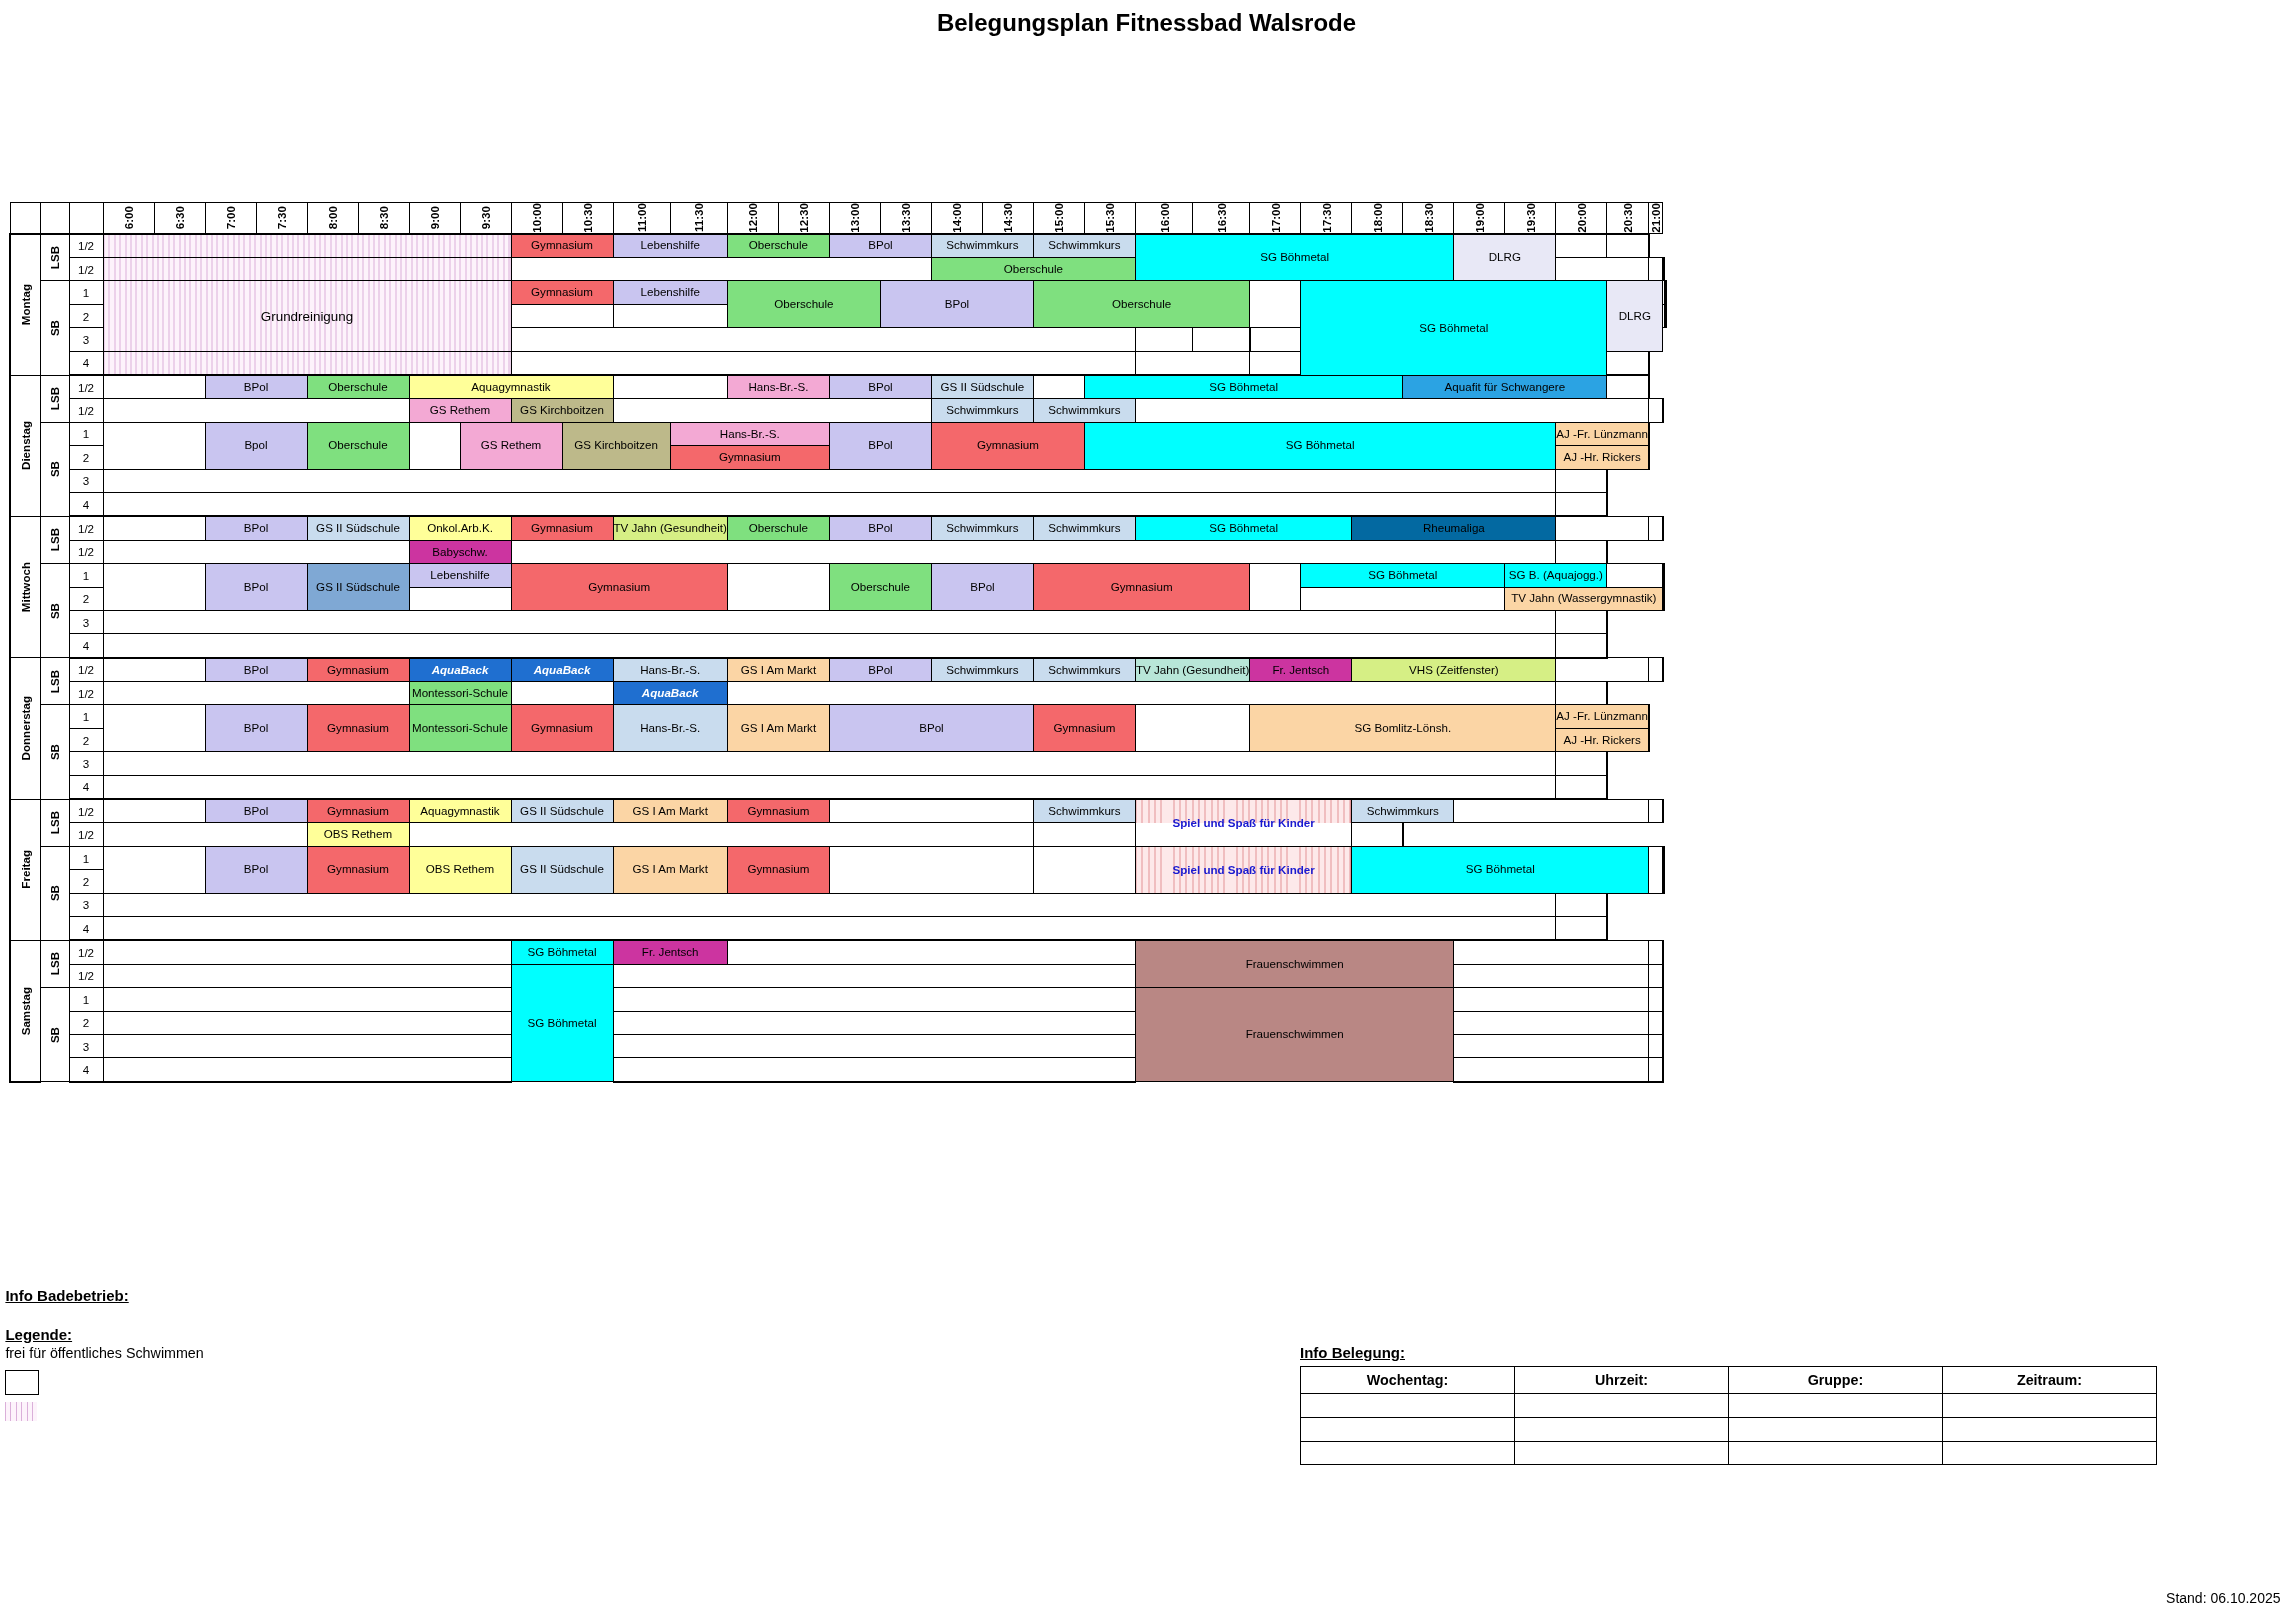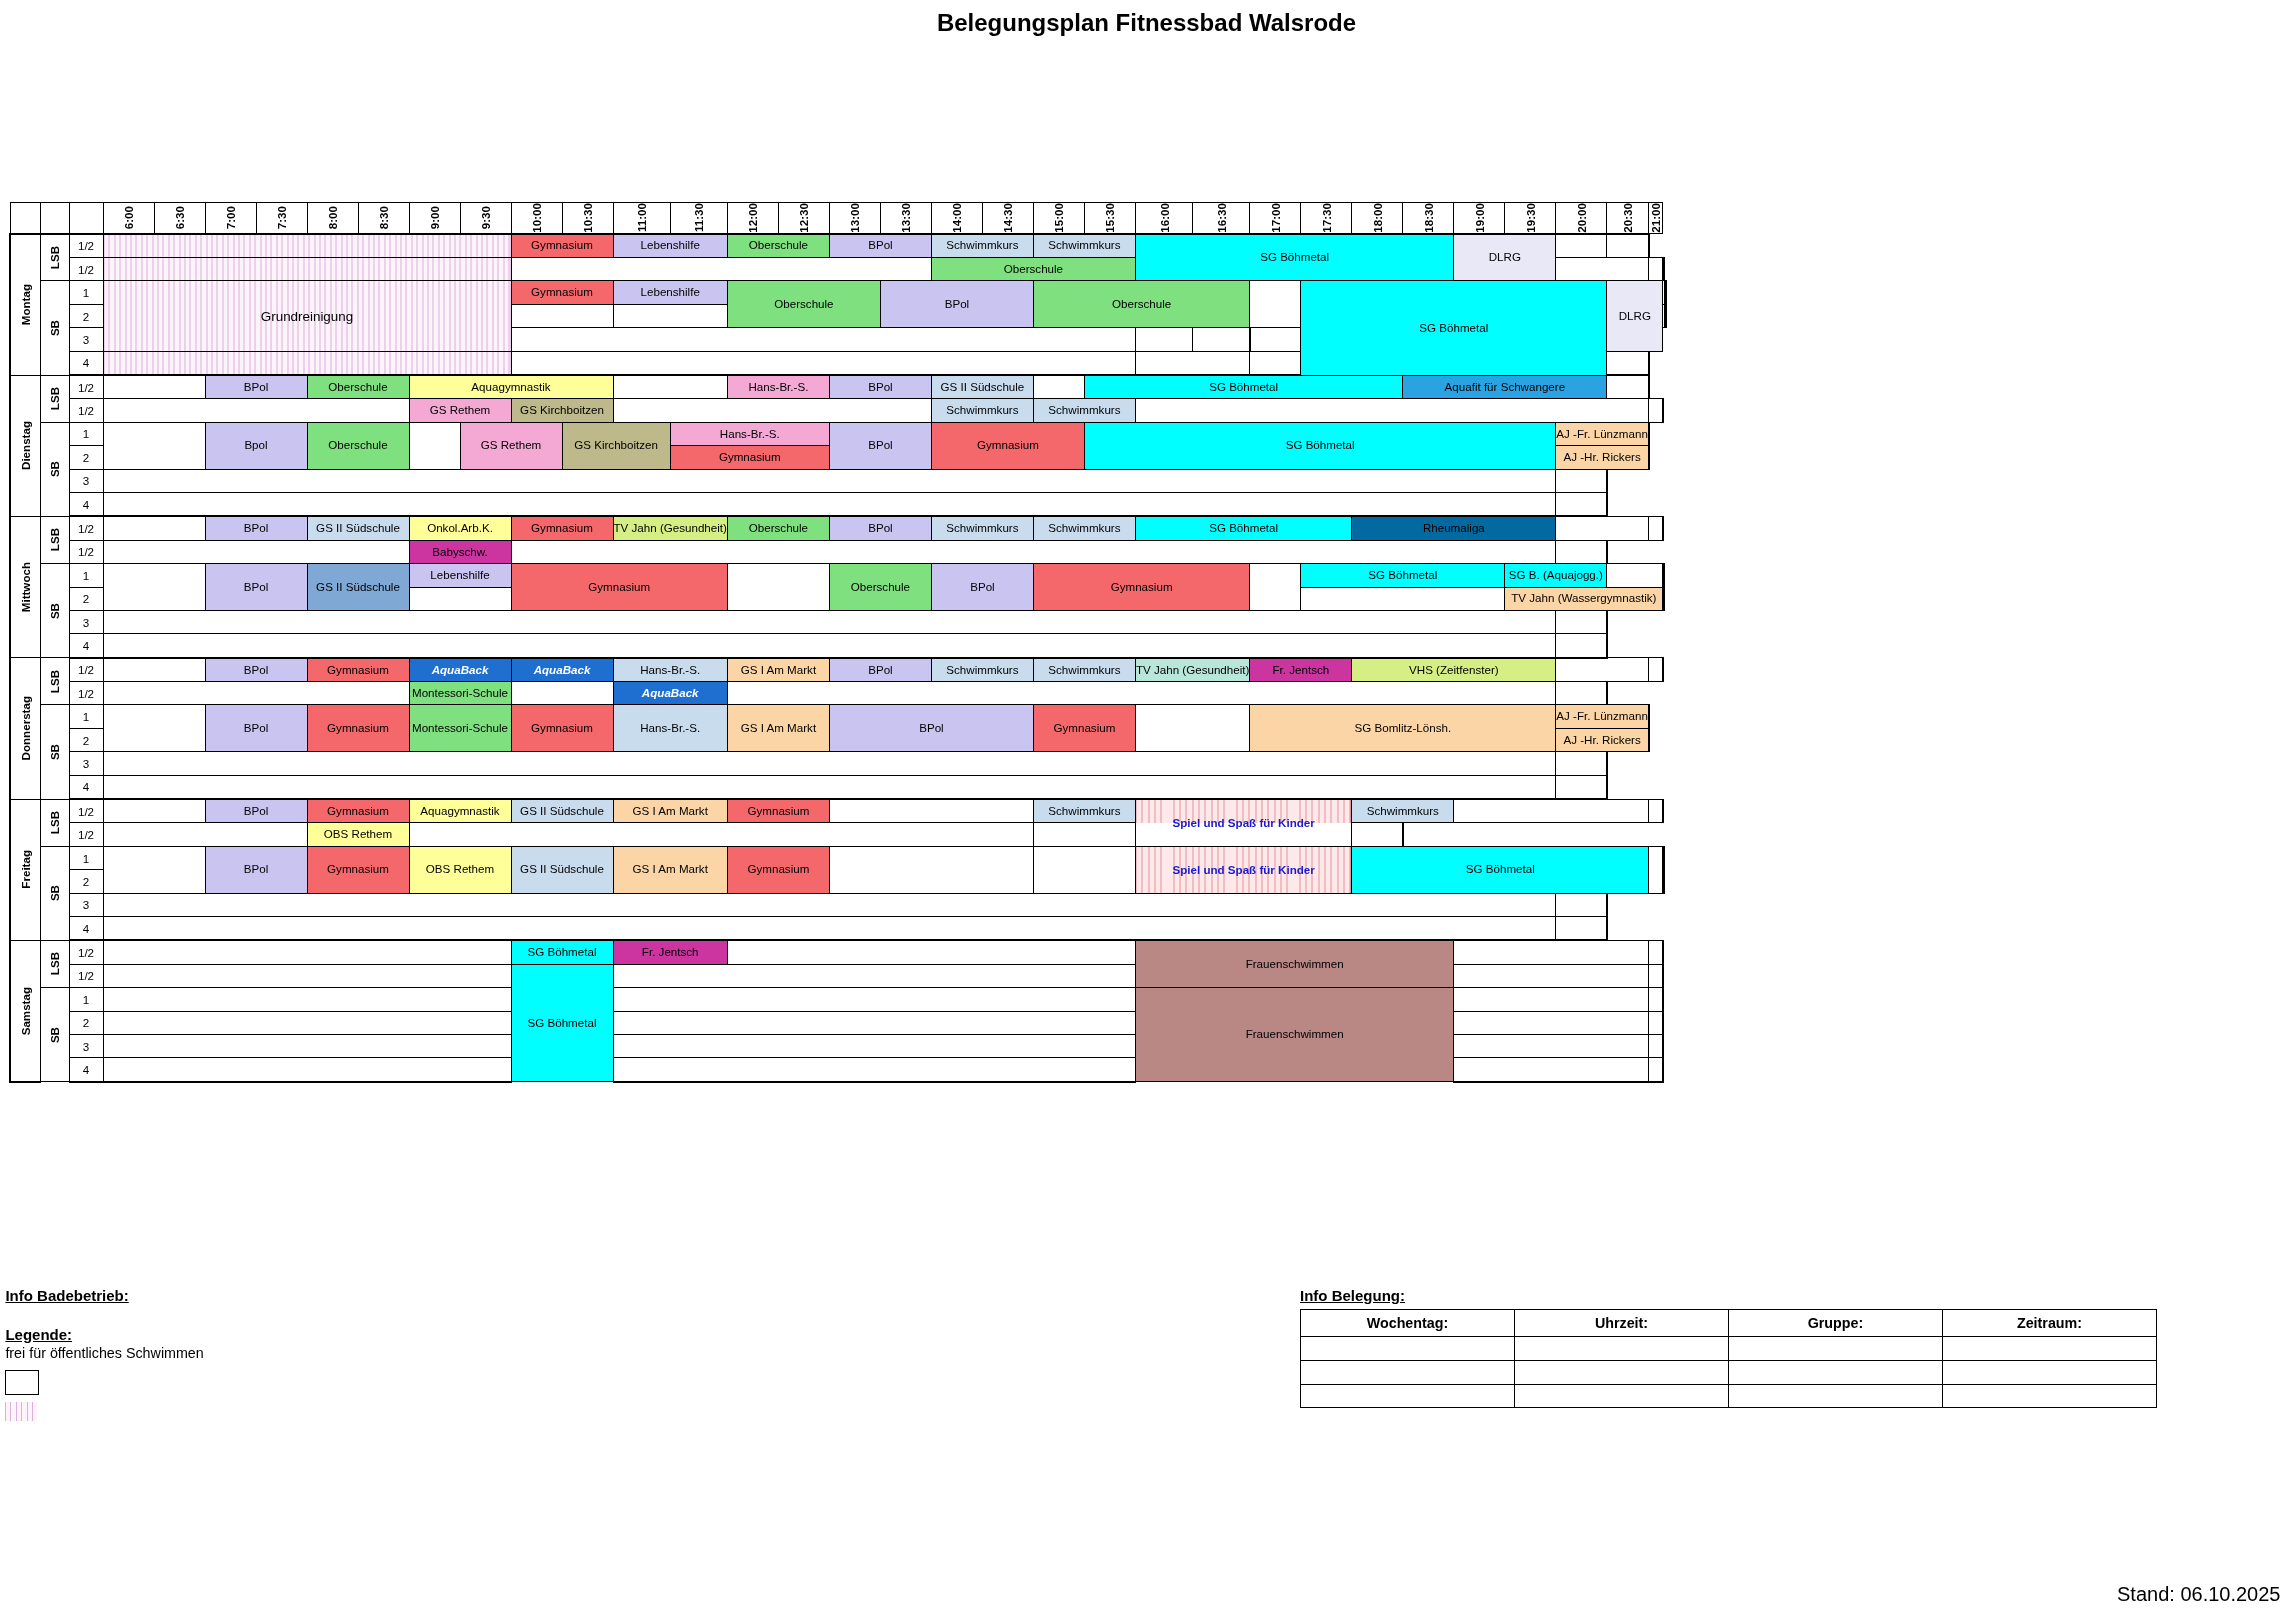--- a/index.html
+++ b/index.html
@@ -92,23 +92,23 @@
   .xsmall{font-size:9px;}
   .ital{font-style:italic;font-weight:bold;}
 
   
   .footer{position:absolute;left:5.4px;top:1287px;width:2282px;}
   .f-h{font-size:15px;font-weight:bold;text-decoration:underline;}
   .f-red{font-size:15px;font-weight:bold;color:#d40000;margin-top:4.5px;}
   .f-txt{font-size:14.3px;margin-top:2.7px;}
   .legbox{width:32px;height:22.4px;border:0.9px solid #000;background:#fff;margin-top:9px;}
   .leghatch{width:32px;height:19.7px;margin-top:7.2px;}
-  .stand{position:absolute;right:12.5px;bottom:10.7px;font-size:20px;}
-
-  .infobel{position:absolute;left:1300px;top:1287px;width:860px;}
+  .stand{position:absolute;right:12.5px;bottom:10.7px;font-size:14px;}
+
+  .infobel{position:absolute;left:1300px;top:1344px;width:860px;}
   .infobel .ib-h{font-size:15px;font-weight:bold;text-decoration:underline;margin-bottom:5.4px;}
   table.ibt{border-collapse:collapse;width:856px;table-layout:fixed;}
   table.ibt td,table.ibt th{border:0.9px solid #000;height:20.6px;font-size:13.4px;text-align:center;}
   table.ibt th{font-weight:bold;font-size:14.3px;height:24px;}
 </style>
 </head>
 <body>
 
 <div class="page">
 

